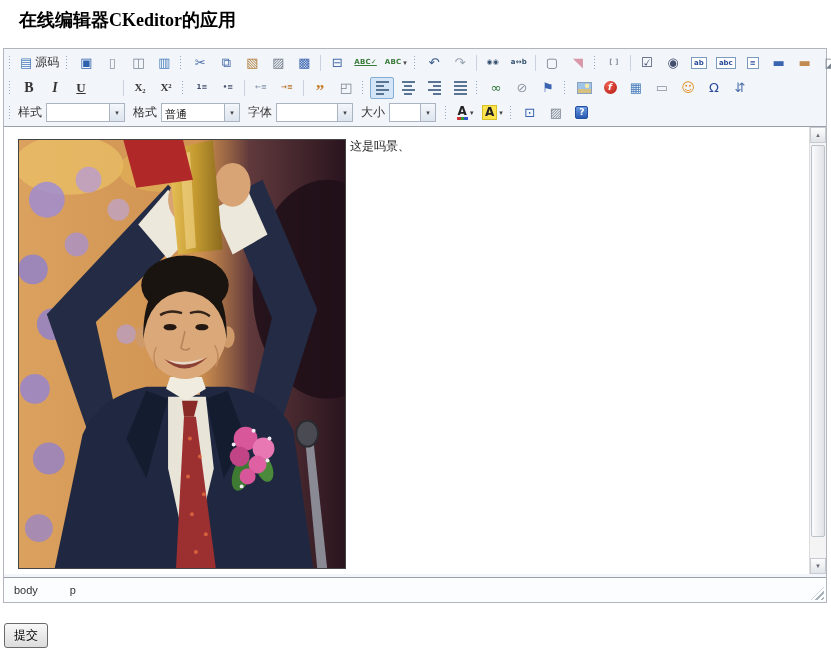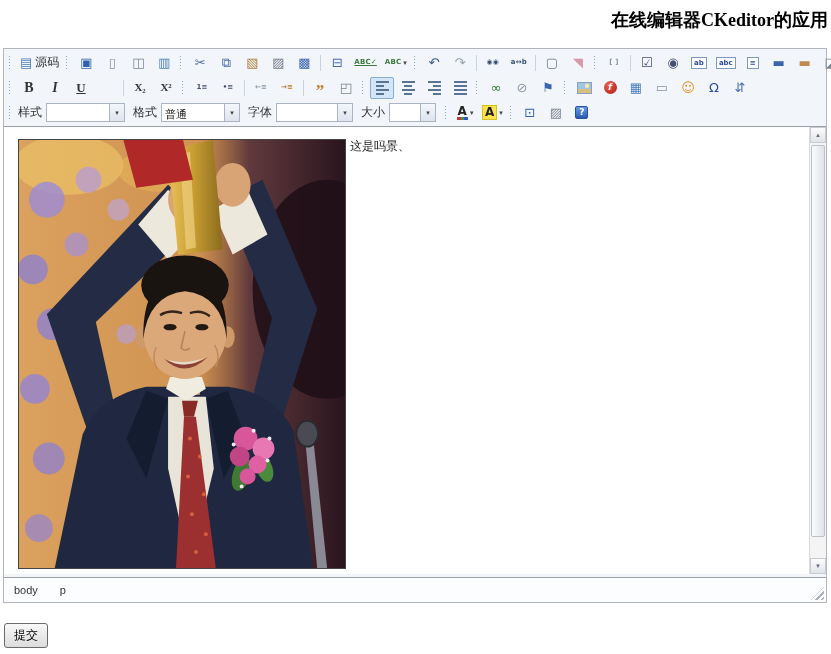--- a/index.html
+++ b/index.html
@@ -4,22 +4,21 @@
 <style>
   * { box-sizing: border-box; }
   body {
     margin: 0; padding: 3px; background: #fff;
     font-family: "Liberation Sans", sans-serif; color: #222;
     width: 831px;
   }
   h1.page-title {
     font-family: "Liberation Serif", serif;
     font-size: 18px; font-weight: bold; color: #000;
-    margin: 5px 0 16px 1px;
-    text-align: right;
+    margin: 5px 0 16px 16px;
   }
   
   #editor {
     width: 824px; border: 1px solid #b2b6bc; background: #f2f5fa;
   }
   #toolbar { padding: 1px 2px; }
   .tb-row { display: flex; align-items: center; height: 25px; }
   .grip {
     width: 4px; height: 16px; margin: 0 4px 0 2px; flex: none;
     background-image: radial-gradient(circle, #93a8c4 0.8px, transparent 1px);
@@ -488,21 +487,21 @@
 
     <div id="scrollbar">
       <div class="sb-btn">▲</div>
       <div id="sb-thumb"></div>
       <div class="sb-track"></div>
       <div class="sb-btn">▼</div>
     </div>
   </div>
 
   <div id="bottom-bar">
-    <span id="status-path" style="display:flex;gap:22px;">
+    <span id="status-path" style="display:flex;gap:32px;">
         <span>body</span>
         <span>p</span>
       </span>
     <div id="resize-handle"></div>
   </div>
 
 </div>
 
 <button id="submit-button">提交</button>
 

